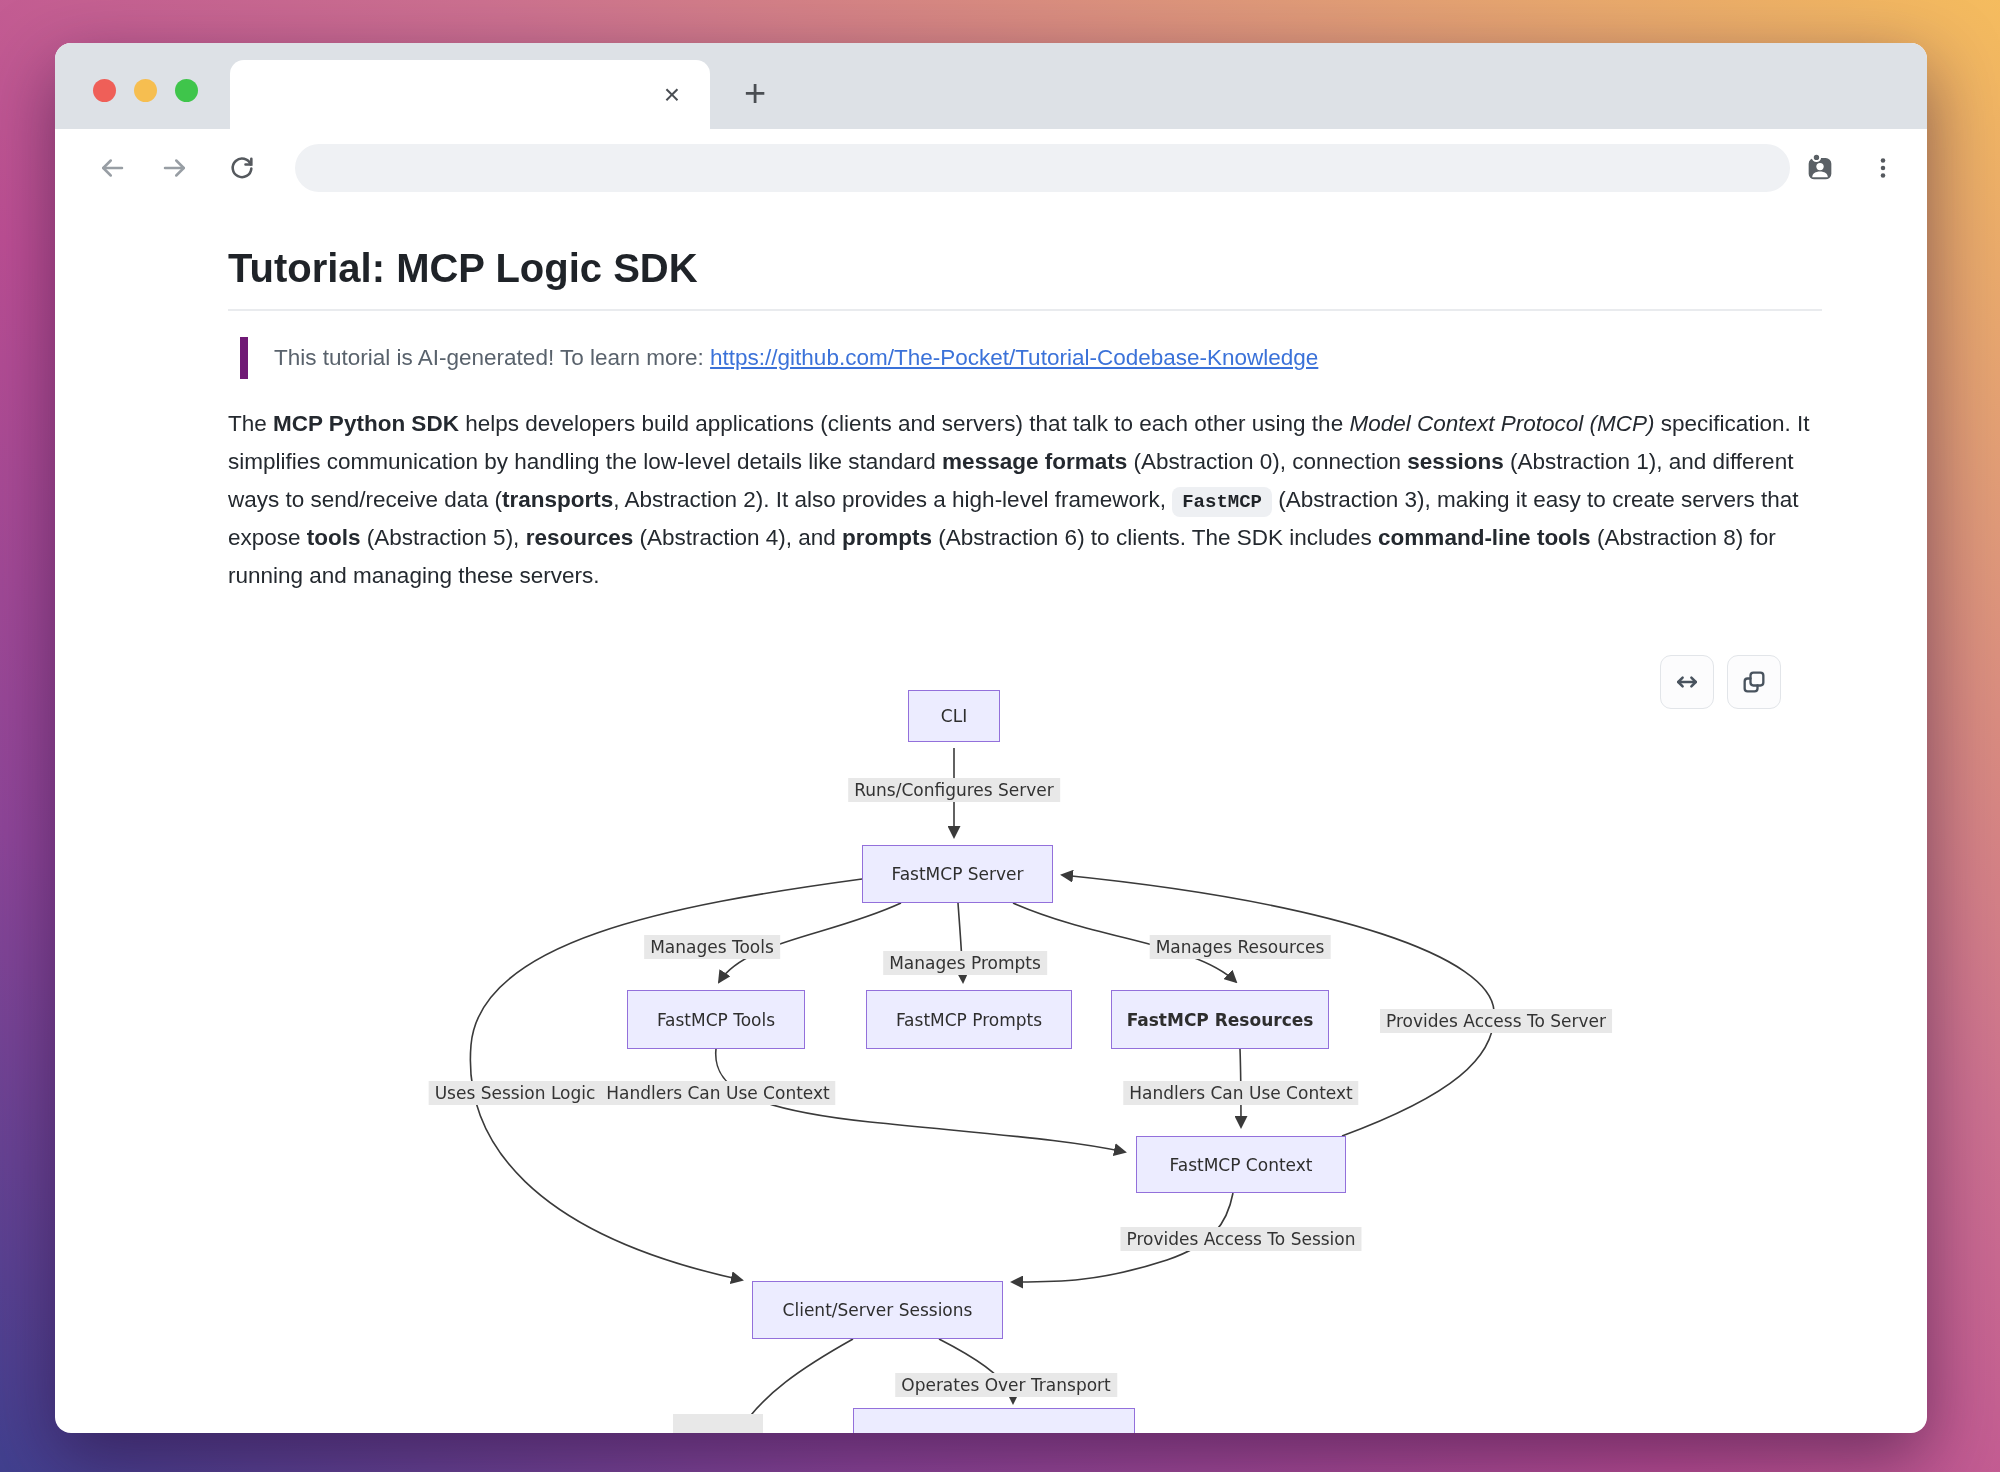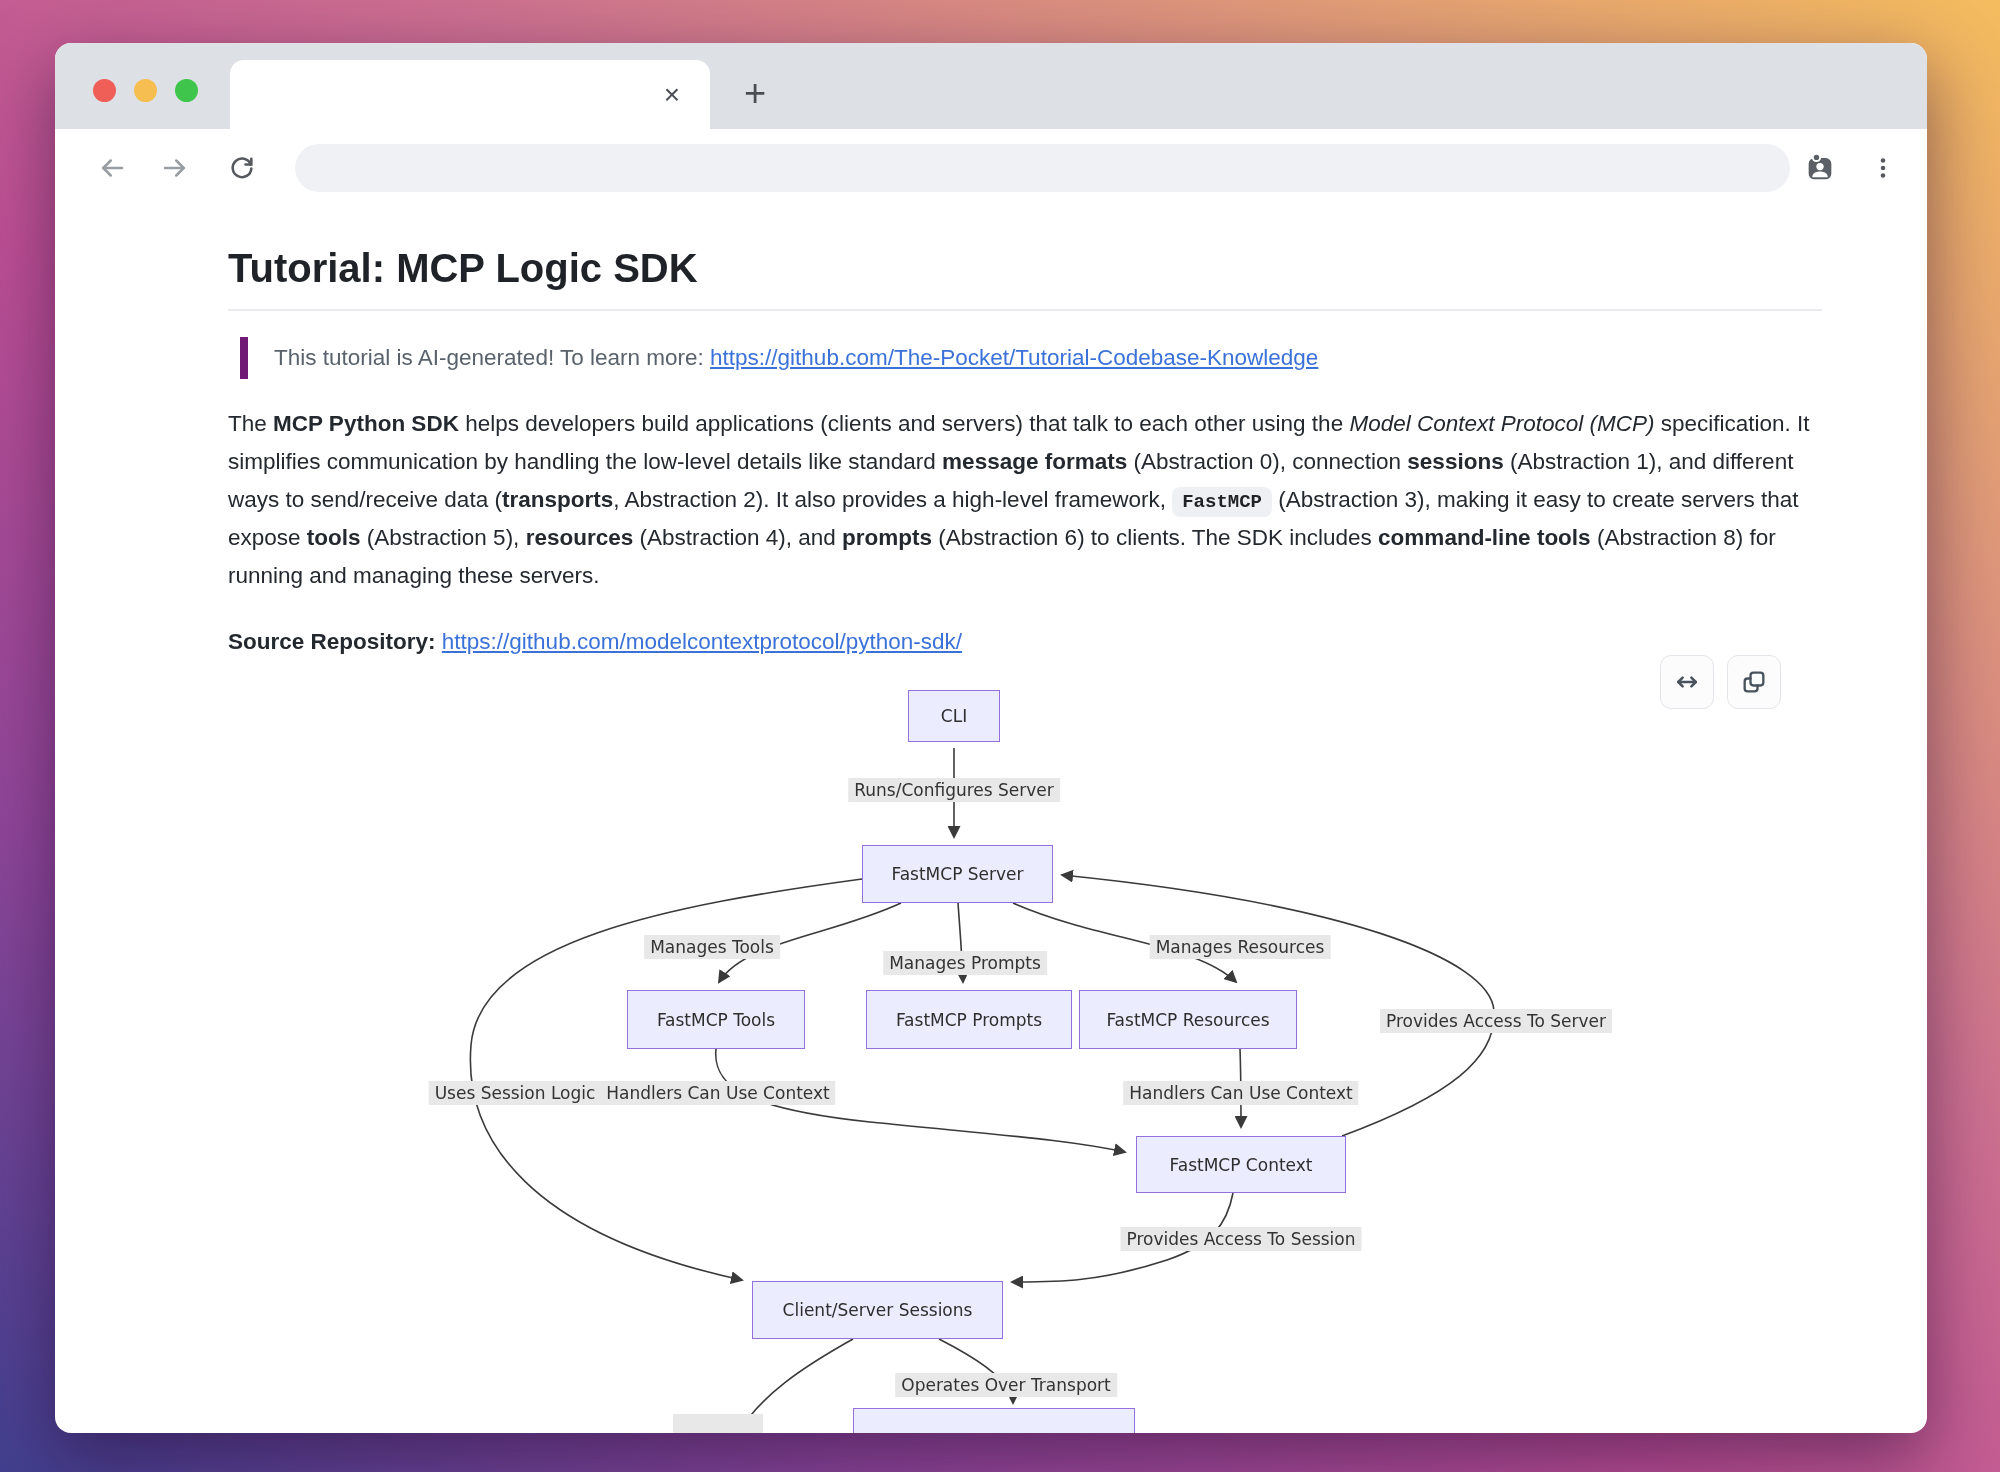--- a/index.html
+++ b/index.html
@@ -104,24 +104,20 @@
       </span>
     </div>
 
     <div class="content">
       <h1>Tutorial: MCP Logic SDK</h1>
       <hr>
       <blockquote>
         <span>This tutorial is AI-generated! To learn more: </span><a>https://github.com/The-Pocket/Tutorial-Codebase-Knowledge</a>
       </blockquote>
       <p class="intro" id="intro"><span>The </span><strong>MCP Python SDK</strong><span> helps developers build applications (clients and servers) that talk to each other using the </span><em>Model Context Protocol (MCP)</em><span> specification. It simplifies communication by handling the low-level details like standard </span><strong>message formats</strong><span> (Abstraction 0), connection </span><strong>sessions</strong><span> (Abstraction 1), and different ways to send/receive data (</span><strong>transports</strong><span>, Abstraction 2). It also provides a high-level framework, </span><code>FastMCP</code><span> (Abstraction 3), making it easy to create servers that expose </span><strong>tools</strong><span> (Abstraction 5), </span><strong>resources</strong><span> (Abstraction 4), and </span><strong>prompts</strong><span> (Abstraction 6) to clients. The SDK includes </span><strong>command-line tools</strong><span> (Abstraction 8) for running and managing these servers.</span></p>
-      <p class="source">
-        <strong>Source Repository:</strong>
-        <a>https://github.com/modelcontextprotocol/python-sdk/</a>
-      </p>
     </div>
 
     <div class="diagram">
       <svg id="edges" viewBox="0 0 1872 1390">
         <defs>
           <marker id="arr" viewBox="0 0 10 10" refX="8.5" refY="5" markerUnits="userSpaceOnUse" markerWidth="13" markerHeight="13" orient="auto-start-reverse">
             <path d="M 0 0 L 10 5 L 0 10 z" fill="#3a3a3a"></path>
           </marker>
         </defs>
       <path d="M 899 705 L 899 794" class="edge" marker-end="url(#arr)"></path>
@@ -134,21 +130,21 @@
           <path d="M 1287 1093 C 1395 1053 1442 1015 1439 968 C 1436 915 1285 860 1007 832" class="edge" marker-end="url(#arr)"></path>
           <path d="M 1178 1150 C 1172 1182 1156 1202 1112 1217 C 1042 1240 998 1239 957 1239" class="edge" marker-end="url(#arr)"></path>
           <path d="M 884 1296 C 925 1317 946 1333 952 1346 C 956 1353 958 1357 958 1360" class="edge" marker-end="url(#arr)"></path>
           <path d="M 798 1296 C 748 1324 706 1352 684 1389" class="edge"></path>
         </svg>
       <div id="nodes">
           <div class="node" style="left: 853px; top: 647px; width: 92px; height: 52px;">CLI</div>
           <div class="node" style="left: 807px; top: 802px; width: 191px; height: 58px;">FastMCP Server</div>
           <div class="node" style="left: 572px; top: 947px; width: 178px; height: 59px;">FastMCP Tools</div>
           <div class="node" style="left: 811px; top: 947px; width: 206px; height: 59px;">FastMCP Prompts</div>
-          <div class="node" style="left: 1024px; top: 947px; width: 218px; height: 59px;">FastMCP Resources</div>
+          <div class="node" style="left: 1056px; top: 947px; width: 218px; height: 59px; font-weight: bold;">FastMCP Resources</div>
           <div class="node" style="left: 1081px; top: 1093px; width: 210px; height: 57px;">FastMCP Context</div>
           <div class="node" style="left: 697px; top: 1238px; width: 251px; height: 58px;">Client/Server Sessions</div>
           <div class="node" style="left: 798px; top: 1365px; width: 282px; height: 60px;"></div>
           <div class="elabel" style="left: 899px; top: 747px;">Runs/Configures Server</div>
           <div class="elabel" style="left: 657px; top: 904px;">Manages Tools</div>
           <div class="elabel" style="left: 910px; top: 920px;">Manages Prompts</div>
           <div class="elabel" style="left: 1185px; top: 904px;">Manages Resources</div>
           <div class="elabel" style="left: 1441px; top: 978px;">Provides Access To Server</div>
           <div class="elabel" style="left: 460px; top: 1050px;">Uses Session Logic</div>
           <div class="elabel" style="left: 663px; top: 1050px;">Handlers Can Use Context</div>

